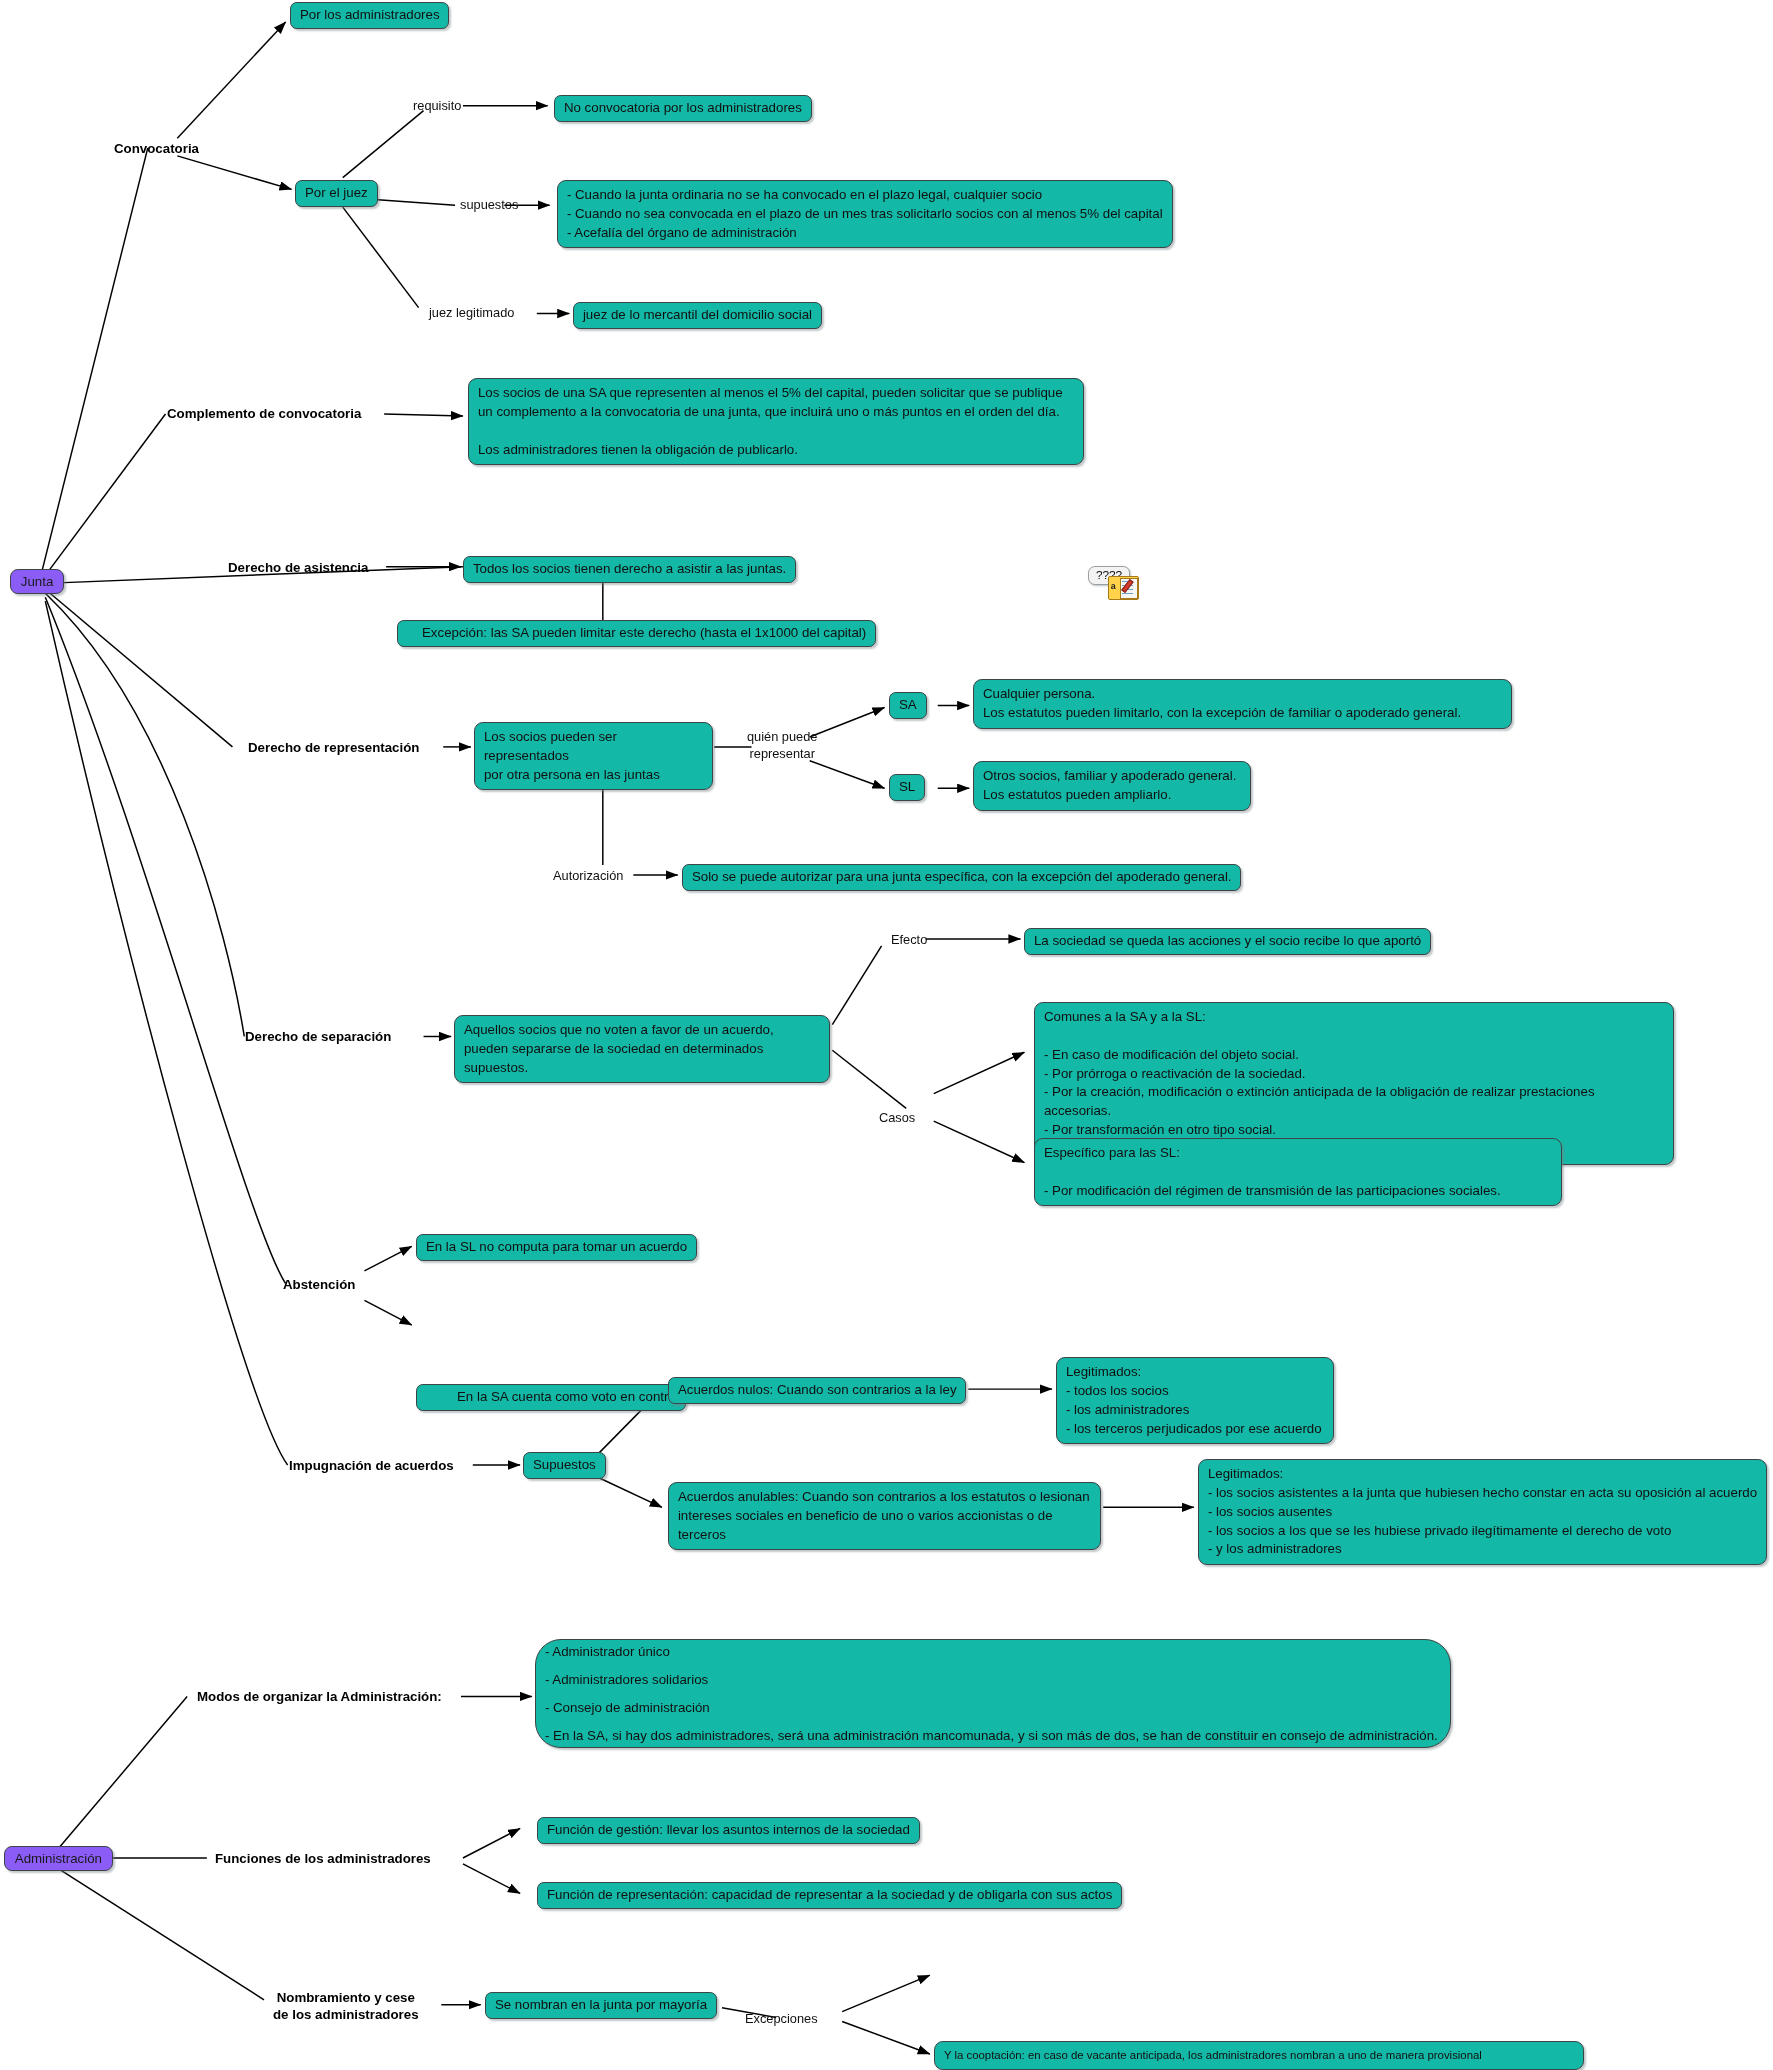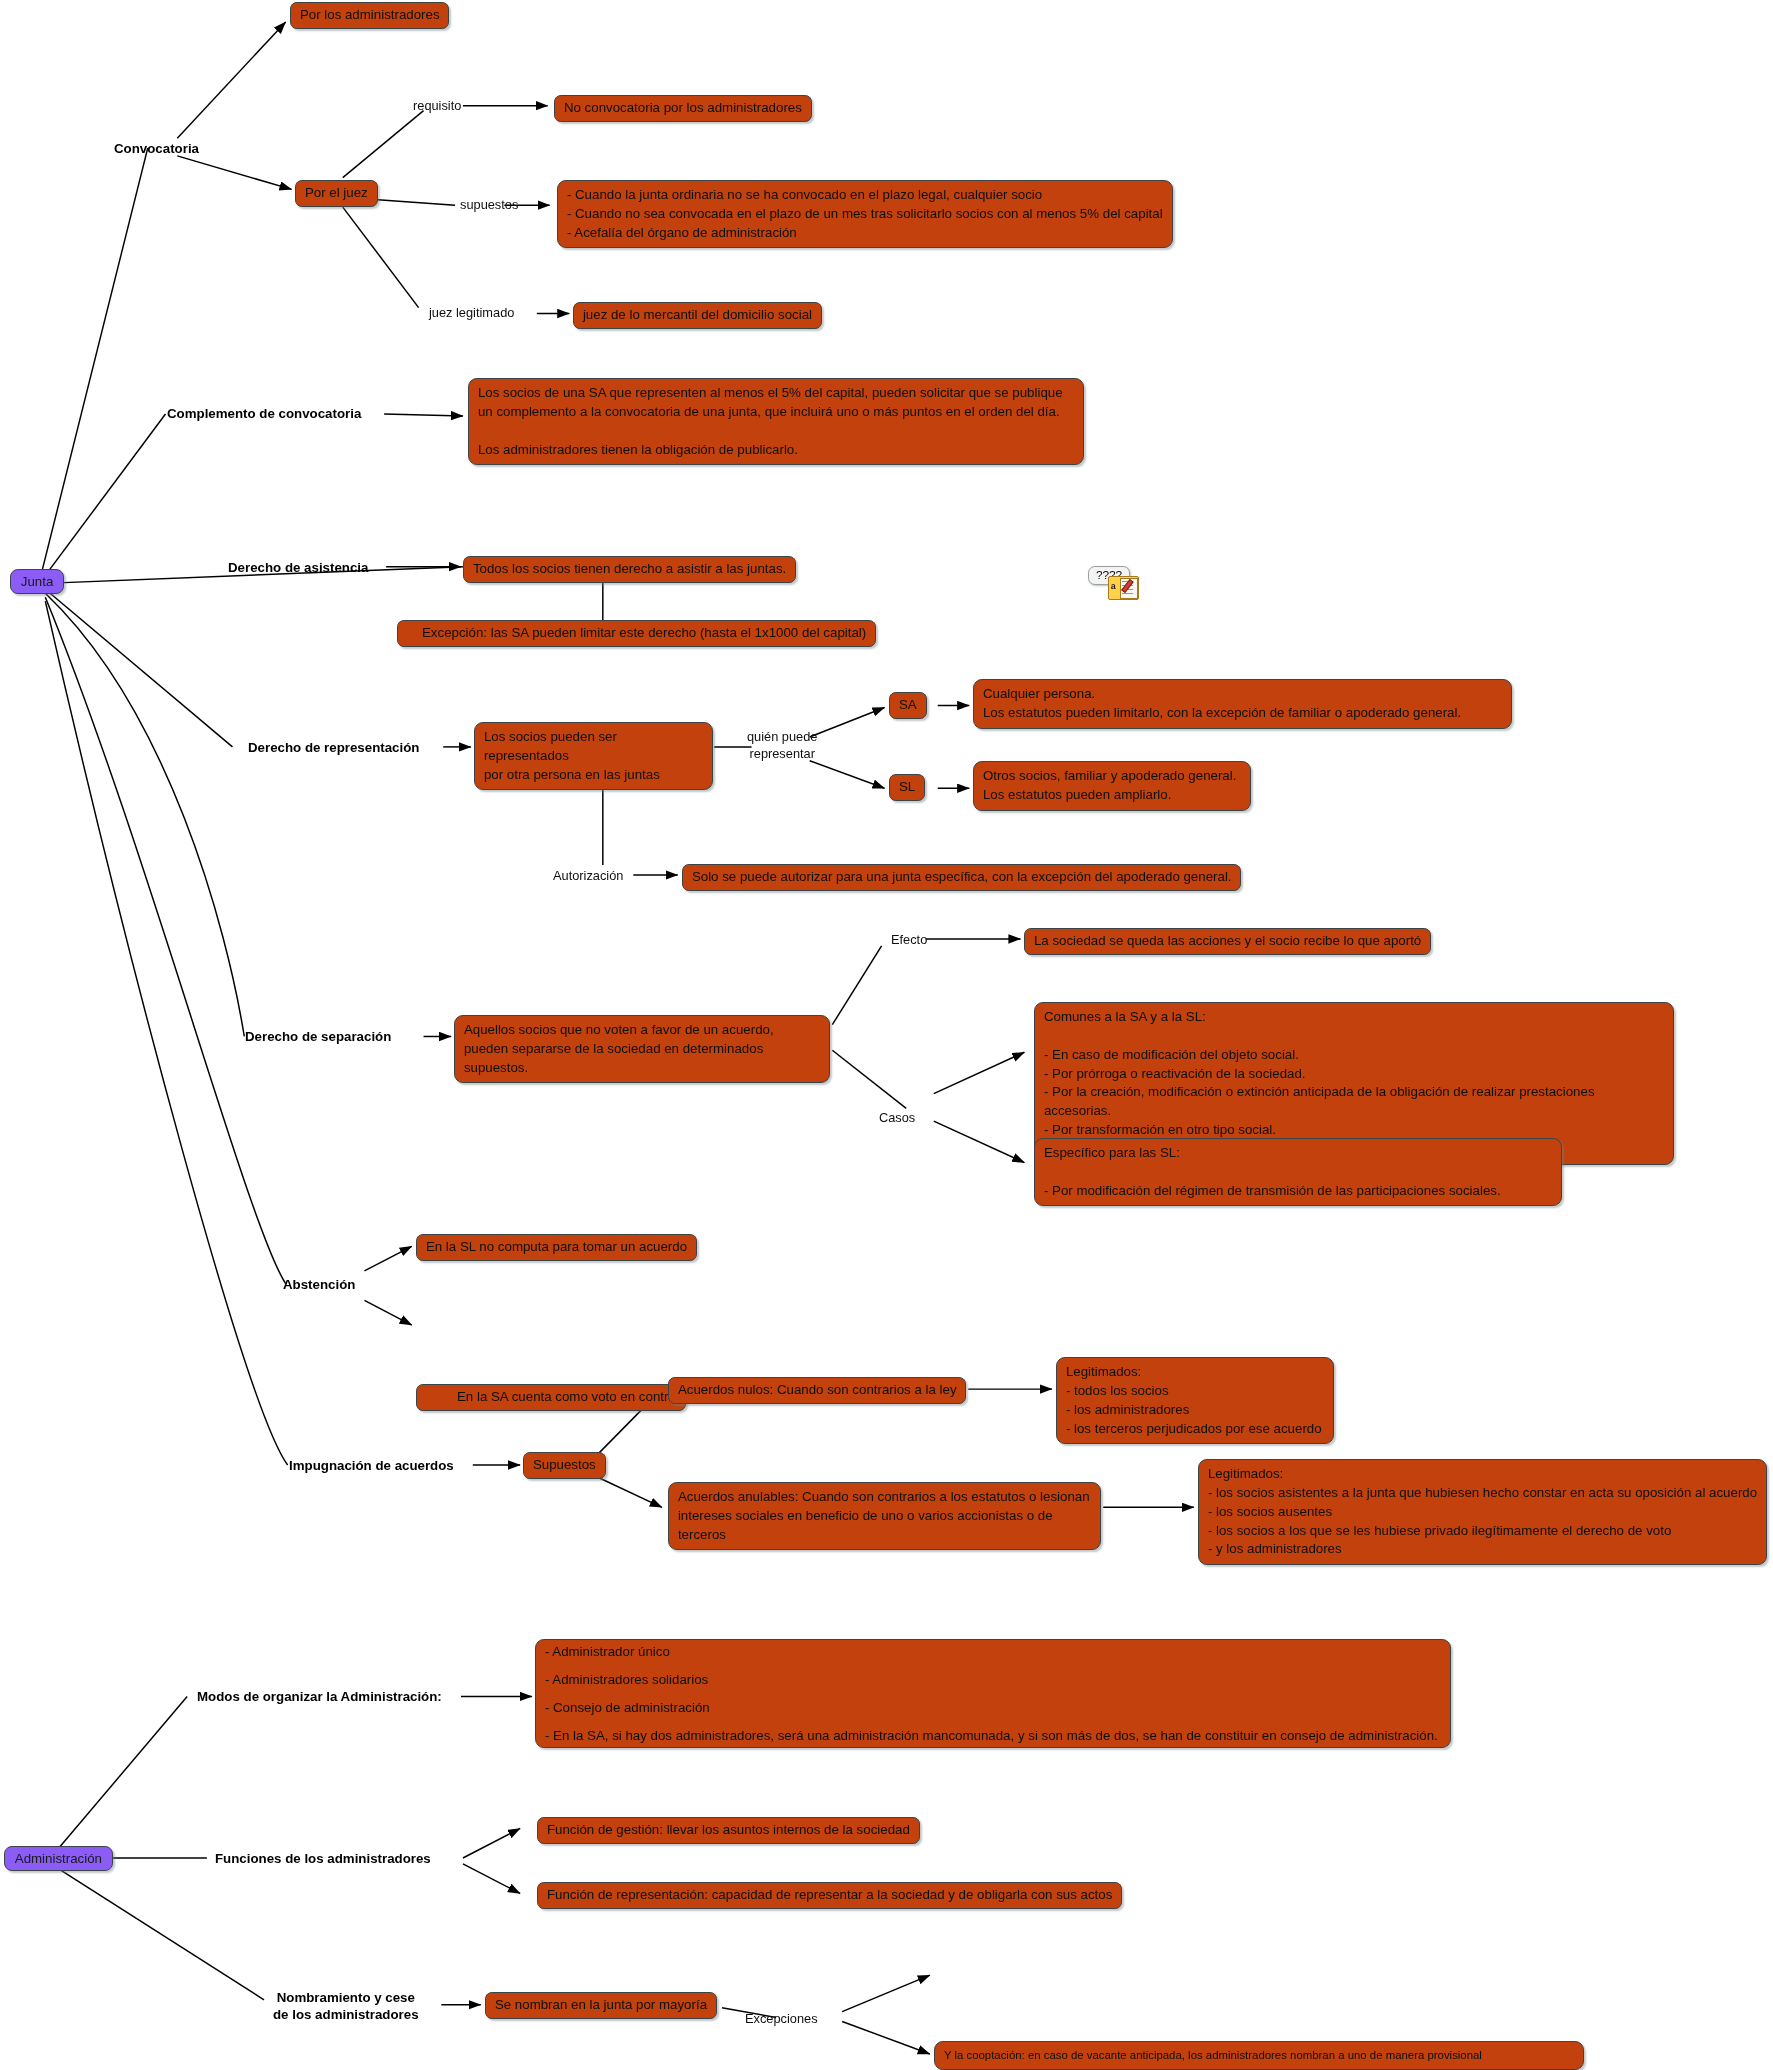--- a/index.html
+++ b/index.html
@@ -5,21 +5,21 @@
 <style>
   html,body{margin:0;padding:0;background:#ffffff;}
   body{font-family:"Liberation Sans",sans-serif;color:#1a1a1a;}
   #canvas{position:relative;width:1773px;height:2071px;background:#fff;overflow:hidden;}
   svg.links{position:absolute;left:0;top:0;width:1773px;height:2071px;pointer-events:none;}
 
   
   .node{
     position:absolute;
     box-sizing:border-box;
-    background:#c2410c;
+    background:#14b8a6;
     border:1.5px solid #3c4446;
     border-radius:8.9px;
     padding:4.9px 8.9px;
     font-size:13.3px;
     line-height:1.42;
     color:#101010;
     box-shadow:2px 2px 2px rgba(120,130,135,.45);
     white-space:pre-line;
   }
   .node.pill{border-radius:6.9px;padding:3px 8.9px;}
@@ -273,21 +273,21 @@
 - los socios a los que se les hubiese privado ilegítimamente el derecho de voto
 - y los administradores</div>
 
   <div class="blabel" style="left:197px;top:1688px;">Modos de organizar la Administración:</div>
 
   <div class="blabel" style="left:215px;top:1850px;">Funciones de los administradores</div>
 
   <div class="blabel" style="left:273px;top:1989px;text-align:center;">Nombramiento y cese
 de los administradores</div>
 
-  <div class="node" style="left:535px;top:1639px;width:916px;line-height:1.05;">- Administrador único
+  <div class="node" style="left:535px;top:1639px;width:916px;line-height:1.05;border-radius:26px;">- Administrador único
 
 - Administradores solidarios
 
 - Consejo de administración
 
 - En la SA, si hay dos administradores, será una administración mancomunada, y si son más de dos, se han de constituir en consejo de administración.</div>
 
   <div class="node pill" style="left:537px;top:1817px;">Función de gestión: llevar los asuntos internos de la sociedad</div>
 
   <div class="node pill" style="left:537px;top:1882px;">Función de representación: capacidad de representar a la sociedad y de obligarla con sus actos</div>

